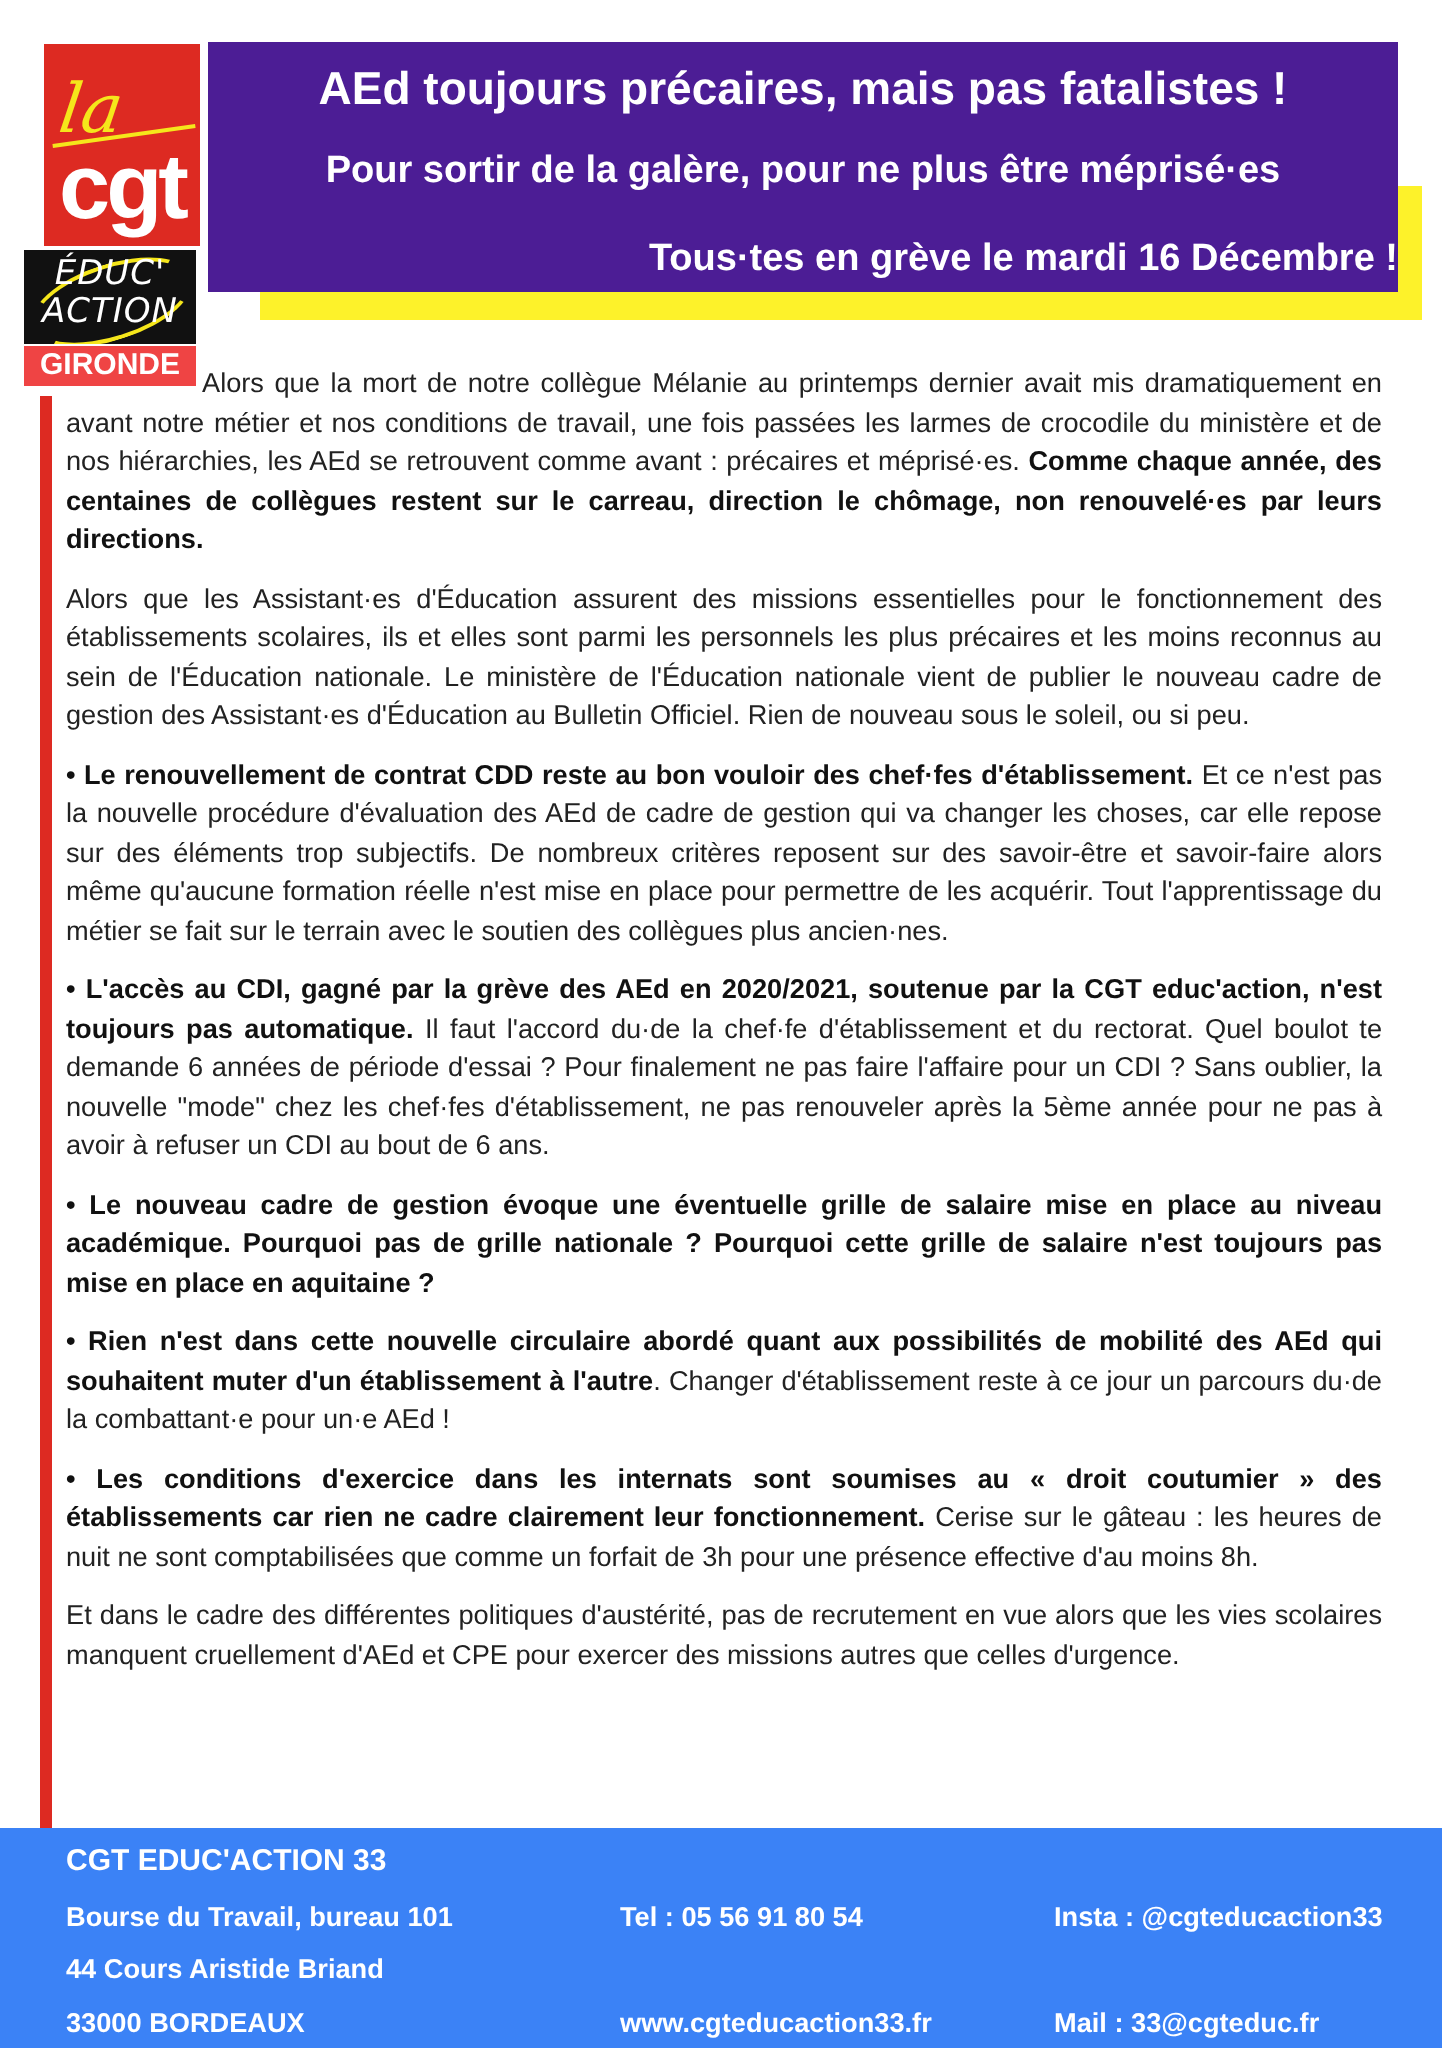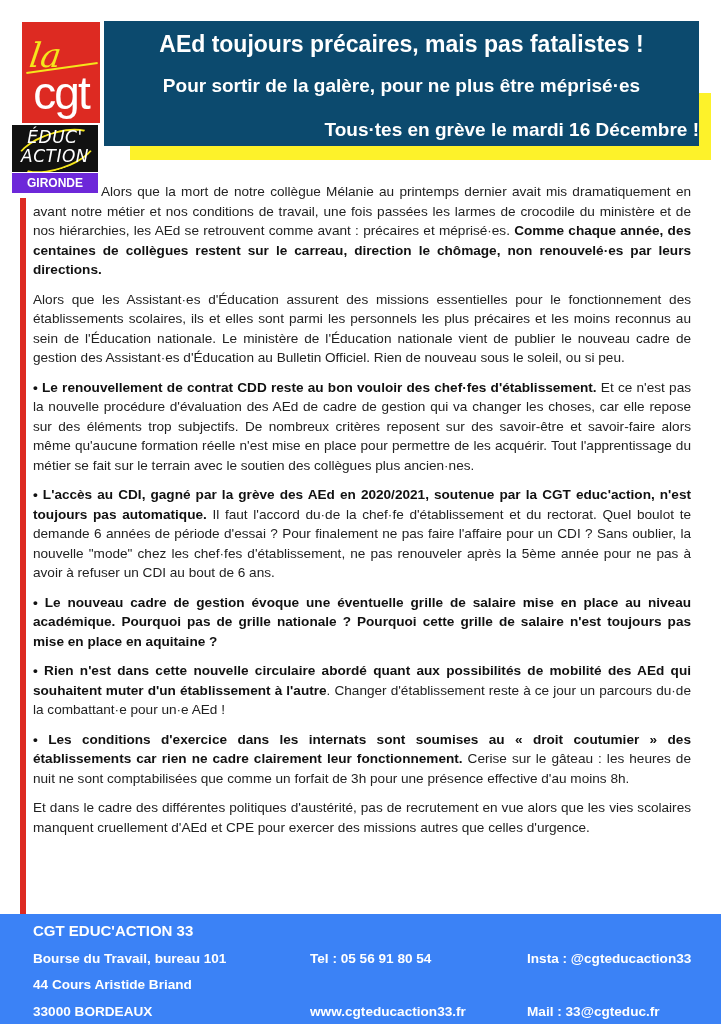--- a/index.html
+++ b/index.html
@@ -15,47 +15,47 @@
     position: absolute; left: 30px; top: 38px; color: #f5e61b;
     font-family: "DejaVu Serif", serif; font-style: italic; font-size: 34px;
     line-height: 1; transform: skewX(-8deg);
   }
   .logo-la-line {
     position: absolute; left: 26px; top: 67px; width: 72px; height: 2px; background: #f5e61b;
     transform: rotate(-8deg);
   }
   .logo-cgt {
     position: absolute; left: 22px; top: 70px; width: 78px; text-align: center;
-    color: #fff; font-weight: normal; font-size: 46px; line-height: 1; letter-spacing: -2px;
+    color: #fff; font-weight: bold; font-size: 46px; line-height: 1; letter-spacing: -2px;
     font-family: "Liberation Sans", sans-serif;
   }
   .logo-black {
     position: absolute; left: 12px; top: 125px; width: 86px; height: 57px; background: #111;
   }
   .educ-text {
     position: absolute; left: 12px; top: 128px; width: 86px; text-align: center;
     color: #fff; font-family: "DejaVu Sans", sans-serif; font-size: 17px; line-height: 19px;
     font-style: italic; letter-spacing: 0.5px;
   }
   .educ-ring {
     position: absolute; left: 14px; top: 132px; width: 80px; height: 34px;
     border: 2px solid #f5e61b; border-radius: 50%; transform: rotate(-18deg);
     border-left-color: transparent; border-right-color: transparent;
   }
   .gironde {
     position: absolute; left: 12px; top: 172px; width: 86px; height: 20px;
-    background: #6d28d9; color: #fff; font-weight: bold; font-size: 12px;
+    background: #ef4444; color: #fff; font-weight: bold; font-size: 15px;
     text-align: center; line-height: 20px; border-top: 1px solid #fff;
   }
   .yellow-box {
     position: absolute; left: 130px; top: 93px; width: 581px; height: 67px; background: #fdf22a;
   }
   .title-box {
     position: absolute; left: 104px; top: 21px; width: 595px; height: 125px;
-    background: #0c4a6e; color: #fff; text-align: center; font-weight: bold;
+    background: #4c1d95; color: #fff; text-align: center; font-weight: bold;
   }
   .title-box .t1 { position: absolute; left: 0; right: 0; top: 10px; font-size: 23px; }
   .title-box .t2 { position: absolute; left: 0; right: 0; top: 54px; font-size: 19px; }
   .title-box .t3 { position: absolute; left: 0; right: 0; top: 98px; font-size: 19px; text-align: right; }
   .side-bar {
     position: absolute; left: 20px; top: 198px; width: 6px; height: 718px; background: #dd2a22;
   }
   .content {
     position: absolute; left: 33px; top: 182px; width: 658px;
     font-size: 13.6px; line-height: 19.5px; text-align: justify; color: #222;

